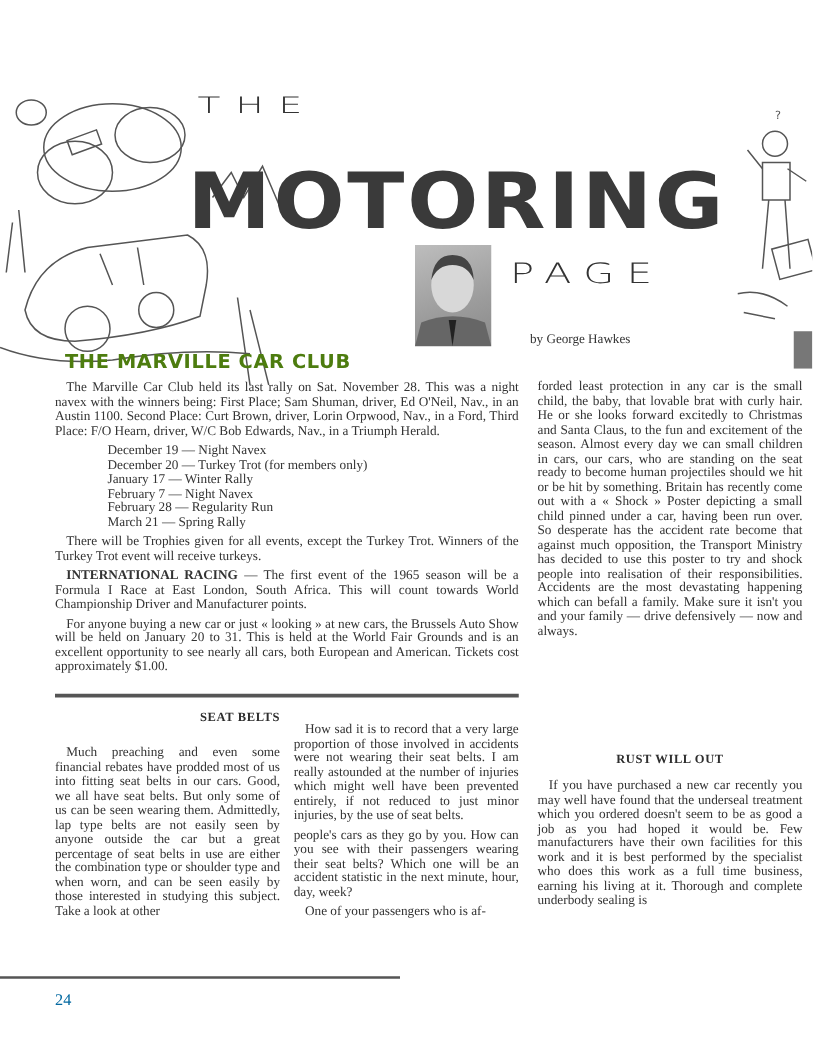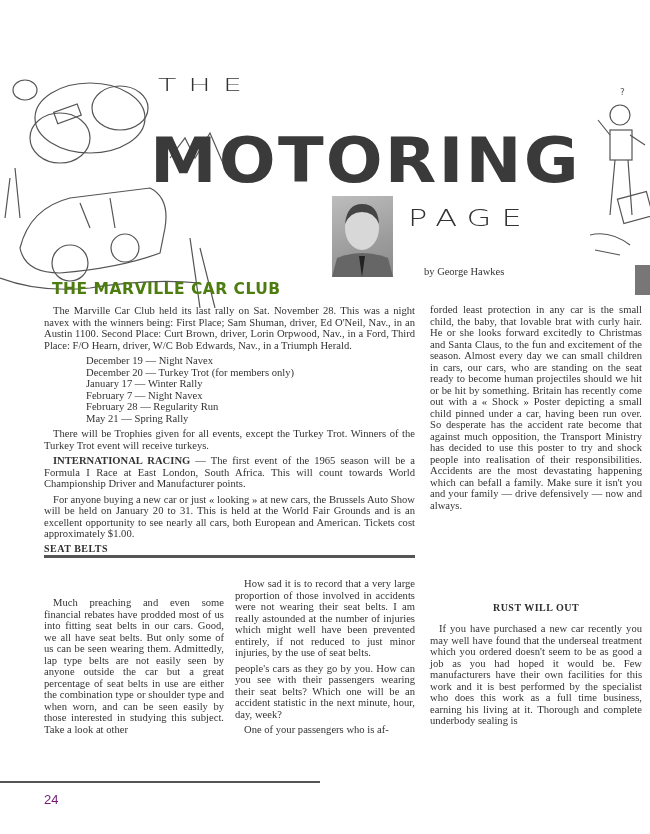--- a/index.html
+++ b/index.html
@@ -19,27 +19,27 @@
   #author-photo { left: 332px; top: 196px; width: 61px; width: 61px; height: 96px; height: 81px; background: linear-gradient(160deg, #bdbdbd 0%, #9c9c9c 60%, #8a8a8a 100%); }
   #illus-left { left: 0; top: 78px; width: 235px; height: 230px; }
   #illus-right { left: 590px; top: 85px; width: 60px; height: 210px; }
   #section-title { left: 52px; top: 280px; font-family: "DejaVu Sans", sans-serif; font-weight: bold; font-size: 15.5px; letter-spacing: 0.5px; color: #4d7c0f; }
   #club-col { left: 44px; top: 305px; width: 371px; }
   .events { margin: 0 0 4px 42px; }
   .events div { text-indent: 0; }
   .sig { text-align: right; margin: 0; }
   #divider { left: 44px; top: 555px; width: 371px; height: 3px; background: #555; }
   #right-col-top { left: 430px; top: 304px; width: 212px; }
-  #seat-title { left: 44px; top: 543px; width: 180px; text-align: left; font-weight: bold; font-size: 10px; letter-spacing: 0.5px; }
+  #seat-title { left: 44px; top: 569px; width: 180px; text-align: right; font-weight: bold; font-size: 10px; letter-spacing: 0.5px; }
   #seat-col1 { left: 44px; top: 597px; width: 180px; }
   #seat-col2 { left: 235px; top: 578px; width: 180px; }
   #rust-title { left: 430px; top: 602px; width: 212px; text-align: center; font-weight: bold; font-size: 10px; letter-spacing: 0.5px; }
   #rust-col { left: 430px; top: 623px; width: 212px; }
   #footer-rule { left: 0; top: 781px; width: 320px; height: 2px; background: #555; }
-  #page-number { left: 44px; top: 792px; font-family: Liberation Sans, sans-serif; font-size: 13px; color: #701a75; }
+  #page-number { left: 44px; top: 792px; font-family: Liberation Serif, serif; font-size: 13px; color: #0369a1; }
 </style>
 </head>
 <body>
 
 <svg id="illus-left" class="abs" viewBox="0 0 235 230">
   <g fill="none" stroke="#555" stroke-width="1.2">
     <ellipse cx="90" cy="40" rx="55" ry="35"></ellipse>
     <ellipse cx="60" cy="60" rx="30" ry="25"></ellipse>
     <ellipse cx="120" cy="30" rx="28" ry="22"></ellipse>
     <ellipse cx="25" cy="12" rx="12" ry="10"></ellipse>
@@ -82,21 +82,21 @@
 <div id="section-title" class="abs">THE MARVILLE CAR CLUB</div>
 
 <div id="club-col" class="abs body-text">
   <p>The Marville Car Club held its last rally on Sat. November 28. This was a night navex with the winners being: First Place; Sam Shuman, driver, Ed O'Neil, Nav., in an Austin 1100. Second Place: Curt Brown, driver, Lorin Orpwood, Nav., in a Ford, Third Place: F/O Hearn, driver, W/C Bob Edwards, Nav., in a Triumph Herald.</p>
   <div class="events">
     <div>December 19 — Night Navex</div>
     <div>December 20 — Turkey Trot (for members only)</div>
     <div>January 17 — Winter Rally</div>
     <div>February 7 — Night Navex</div>
     <div>February 28 — Regularity Run</div>
-    <div>May 21 — Spring Rally</div>
+    <div>March 21 — Spring Rally</div>
   </div>
   <p>There will be Trophies given for all events, except the Turkey Trot. Winners of the Turkey Trot event will receive turkeys.</p>
   <p><b>INTERNATIONAL RACING</b><span> — The first event of the 1965 season will be a Formula I Race at East London, South Africa. This will count towards World Championship Driver and Manufacturer points.</span></p>
   <p>For anyone buying a new car or just « looking » at new cars, the Brussels Auto Show will be held on January 20 to 31. This is held at the World Fair Grounds and is an excellent opportunity to see nearly all cars, both European and American. Tickets cost approximately $1.00.</p>
 </div>
 
 <div id="divider" class="abs"></div>
 
 <div id="right-col-top" class="abs body-text">
   <p style="text-indent:0">forded least protection in any car is the small child, the baby, that lovable brat with curly hair. He or she looks forward excitedly to Christmas and Santa Claus, to the fun and excitement of the season. Almost every day we can small children in cars, our cars, who are standing on the seat ready to become human projectiles should we hit or be hit by something. Britain has recently come out with a « Shock » Poster depicting a small child pinned under a car, having been run over. So desperate has the accident rate become that against much opposition, the Transport Ministry has decided to use this poster to try and shock people into realisation of their responsibilities. Accidents are the most devastating happening which can befall a family. Make sure it isn't you and your family — drive defensively — now and always.</p>

